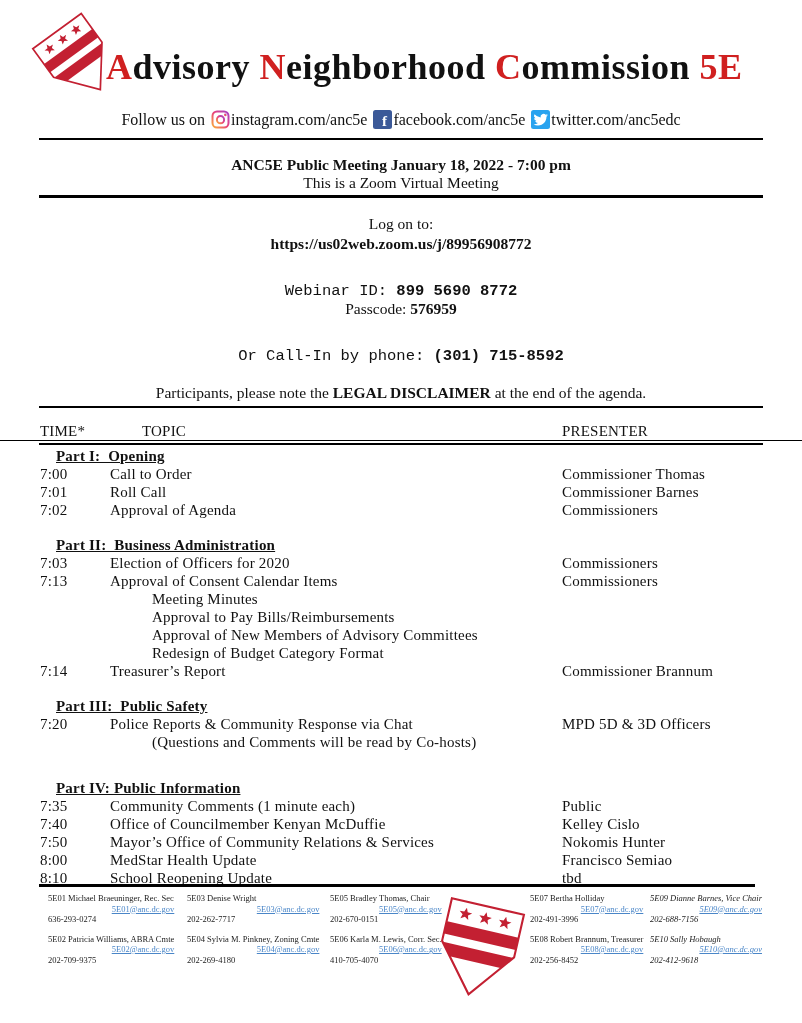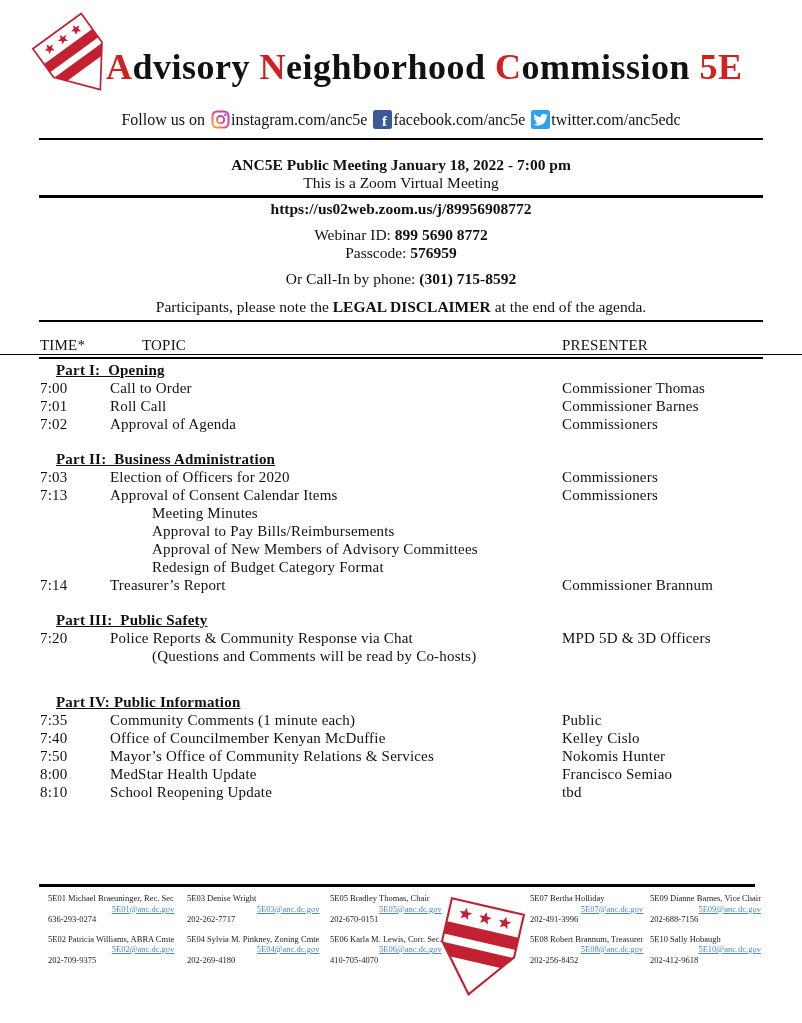--- a/index.html
+++ b/index.html
@@ -20,21 +20,21 @@
   .follow { font-size:16px; line-height:22px; margin-top:13px; }
   .follow .icon { display:inline-block; vertical-align:-4px; margin:0 1px 0 6px; }
   .follow .icon:first-of-type { margin-left:8px; }
   .rule { margin:0 39px; background:#000; }
   .rule-1 { height:2px; margin-top:3px; }
   .rule-2 { height:3px; margin-top:3px; }
   .rule-3 { height:2px; margin-top:4px; }
   .meet-title { margin-top:16px; font-weight:bold; font-size:15.5px; line-height:18px; }
   .meet-sub { font-size:15.5px; line-height:18px; }
   .line { font-size:15.5px; line-height:18px; }
-  .mt16 { margin-top:8px; } .mt17 { margin-top:17px; } .mt19 { margin-top:10px; } .mt2 { margin-top:2px; }
+  .mt16 { margin-top:29px;font-family:Liberation Mono, monospace; } .mt17 { margin-top:17px; } .mt19 { margin-top:19px; } .mt2 { margin-top:2px; }
   b.seg { font-weight:bold; }
   
   .agenda { margin-top:14px; font-size:15px; letter-spacing:0.2px; }
   .agrow { display:grid; grid-template-columns:70px 452px 1fr; padding:0 40px; line-height:18px; white-space:nowrap; }
   .aghead { font-weight:normal; border-bottom:1.5px solid #000; }
   .aghead .topic-h { padding-left:32px; }
   .aghead-bar { height:2px; background:#000; margin:2px 39px 0 39px; }
   .sec-title { padding:0 56px; font-weight:bold; text-decoration:underline; line-height:18px; white-space:pre; margin-top:17px; }
   .sec-title.first { margin-top:2px; }
   .sec-title.big-gap { margin-top:28px; }
@@ -99,20 +99,21 @@
           <path fill="#fff" transform="translate(1.5,2) scale(0.66)" d="M23.4 4.8c-.8.36-1.66.6-2.56.7a4.5 4.5 0 0 0 1.98-2.48 8.9 8.9 0 0 1-2.85 1.09 4.48 4.48 0 0 0-7.63 4.08A12.7 12.7 0 0 1 3.1 3.5a4.48 4.48 0 0 0 1.39 5.98c-.73-.02-1.42-.22-2.02-.55v.06a4.48 4.48 0 0 0 3.6 4.4c-.66.18-1.36.2-2.03.07a4.48 4.48 0 0 0 4.18 3.11A9 9 0 0 1 1.5 18.4a12.67 12.67 0 0 0 6.87 2.01c8.24 0 12.75-6.83 12.75-12.75l-.01-.58a9.1 9.1 0 0 0 2.29-2.28z"></path>
         </svg></span><span>twitter.com/anc5edc</span></div>
 
   <div class="rule rule-1"></div>
 
   <div class="center meet-title">ANC5E Public Meeting January 18, 2022 - 7:00 pm</div>
   <div class="center meet-sub">This is a Zoom Virtual Meeting</div>
 
   <div class="rule rule-2"></div>
 
+  <div class="center line mt17">Log on to:</div>
   <div class="center line mt2" style="font-weight:bold">https://us02web.zoom.us/j/89956908772</div>
 
   <div class="center line mt16"><span>Webinar ID: </span><b class="seg">899 5690 8772</b></div>
   <div class="center line"><span>Passcode: </span><b class="seg">576959</b></div>
 
   <div class="center line mt16"><span>Or Call-In by phone: </span><b class="seg">(301) 715-8592</b></div>
 
   <div class="center line mt19"><span>Participants, please note the </span><b class="seg">LEGAL DISCLAIMER</b><span> at the end of the agenda.</span></div>
 
   <div class="rule rule-3"></div>
@@ -264,21 +265,21 @@
             <div class="fname">5E07 Bertha Holliday</div>
             <div class="femail">5E07@anc.dc.gov</div>
             <div class="fphone">202-491-3996</div>
           </div>
           <div class="fentry">
             <div class="fname">5E08 Robert Brannum, Treasurer</div>
             <div class="femail">5E08@anc.dc.gov</div>
             <div class="fphone">202-256-8452</div>
           </div>
         </div>
-        <div class="fcol" style="left: 650px;">
+        <div class="fcol" style="left: 650px; font-style: italic;">
           <div class="fentry">
             <div class="fname">5E09 Dianne Barnes, Vice Chair</div>
             <div class="femail">5E09@anc.dc.gov</div>
             <div class="fphone">202-688-7156</div>
           </div>
           <div class="fentry">
             <div class="fname">5E10 Sally Hobaugh</div>
             <div class="femail">5E10@anc.dc.gov</div>
             <div class="fphone">202-412-9618</div>
           </div>

